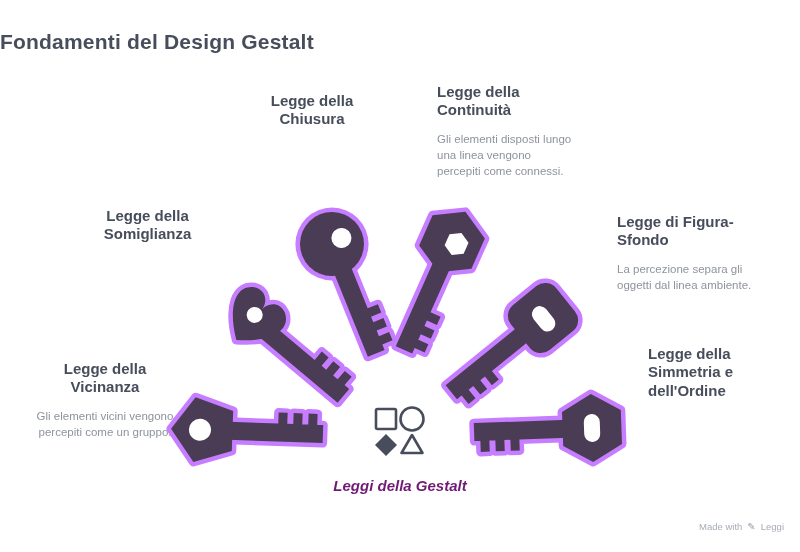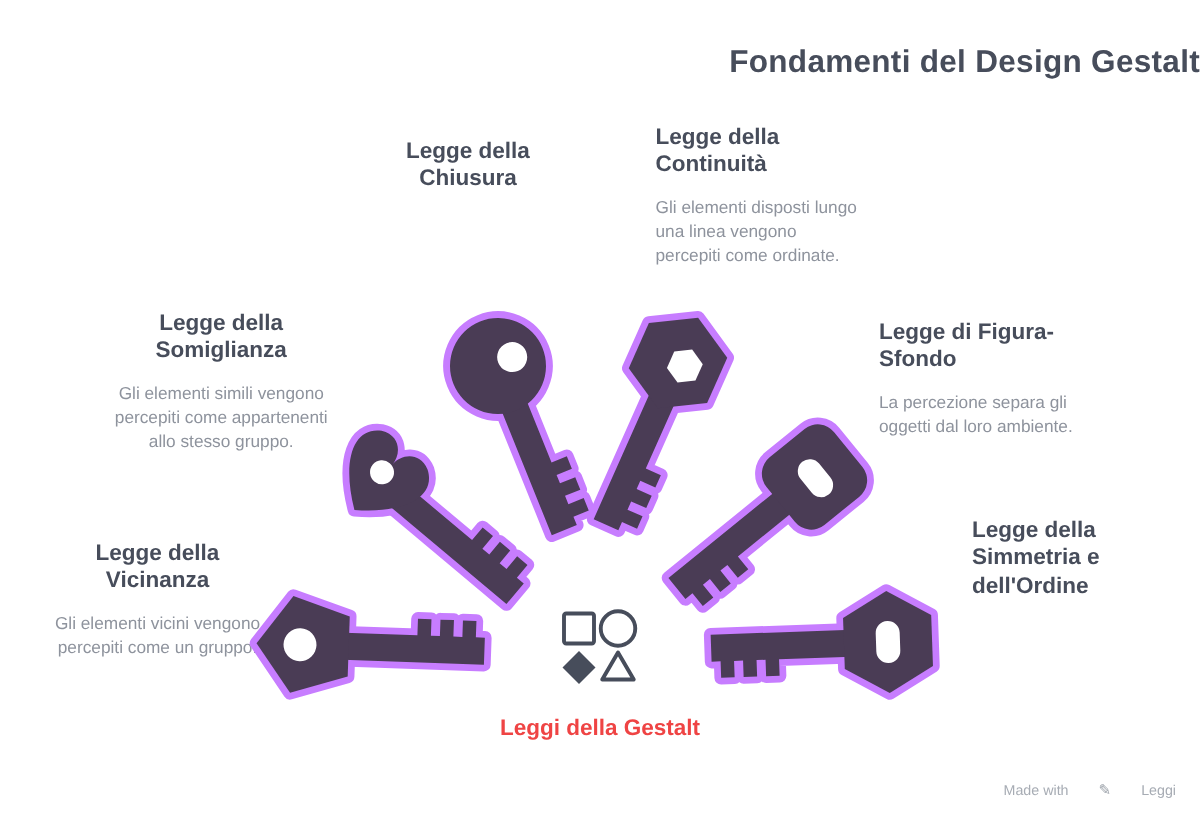--- a/index.html
+++ b/index.html
@@ -5,21 +5,21 @@
   * { margin:0; padding:0; box-sizing:border-box; }
   html,body { width:800px; height:552px; }
   body {
     position:relative;
     background:#ffffff;
     font-family:"Liberation Sans", sans-serif;
     overflow:hidden;
   }
   .title {
     position:absolute; left:0; right:0; top:30px;
-    text-align:right;
+    text-align:left;
     font-size:21px; font-weight:bold;
     color:#474d5b; letter-spacing:.2px;
   }
   .law { position:absolute; }
   .law .law-heading {
     font-size:15px; font-weight:bold; color:#474d5b;
     line-height:1.22; white-space:pre-line; margin-bottom:11px;
   }
   .law .law-body {
     font-size:11.5px; color:#8e939d; line-height:1.42;
@@ -29,55 +29,54 @@
 
   .key {
     position:absolute; width:175px; height:90px;
     transform-origin:45px 45px;
   }
   .key svg { display:block; }
 
   .center-icons { position:absolute; left:371px; top:401px; }
   .center-label {
     position:absolute; left:0; right:0; top:477px;
-    text-align:center; font-weight:bold; font-size:15px; color:#ef4444;
+    text-align:center; font-weight:bold; font-size:15px; color:#701a75;font-style:italic;
   }
   .watermark {
     position:absolute; right:16px; top:521px;
     font-size:9.5px; color:#a7acb4;
-    display:flex; gap:20px; align-items:center;
+    display:flex; gap:5px; align-items:center;
   }
   .watermark .pen { font-size:10px; color:#9aa0a8; }
 </style>
 </head>
 <body>
 
 <div class="title">Fondamenti del Design Gestalt</div>
 
 <div class="law center-align" style="left:232px; top:92px; width:160px;">
   <div class="law-heading">Legge della
 Chiusura</div>
 </div>
 
 <div class="law left-align" style="left:437px; top:83px; width:138px;">
   <div class="law-heading">Legge della
 Continuità</div>
-  <div class="law-body">Gli elementi disposti lungo una linea vengono percepiti come ordinate.</div>
+  <div class="law-body">Gli elementi disposti lungo una linea vengono percepiti come connessi.</div>
 </div>
 
 <div class="law center-align" style="left:70px; top:207px; width:155px;">
   <div class="law-heading">Legge della
 Somiglianza</div>
-  <div class="law-body">Gli elementi simili vengono percepiti come appartenenti allo stesso gruppo.</div>
 </div>
 
-<div class="law left-align" style="left:586px; top:213px; width:150px;">
+<div class="law left-align" style="left:617px; top:213px; width:150px;">
   <div class="law-heading">Legge di Figura-
 Sfondo</div>
-  <div class="law-body">La percezione separa gli oggetti dal loro ambiente.</div>
+  <div class="law-body">La percezione separa gli oggetti dal linea ambiente.</div>
 </div>
 
 <div class="law center-align" style="left:32px; top:360px; width:146px;">
   <div class="law-heading">Legge della
 Vicinanza</div>
   <div class="law-body">Gli elementi vicini vengono percepiti come un gruppo.</div>
 </div>
 
 <div class="law left-align" style="left:648px; top:345px; width:132px;">
   <div class="law-heading">Legge della

